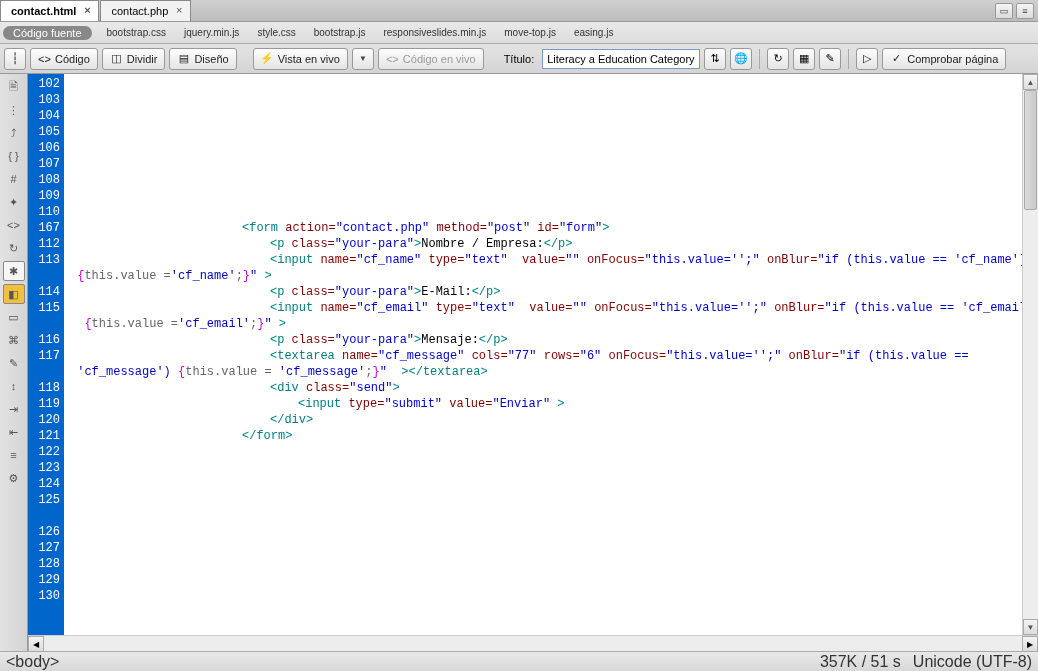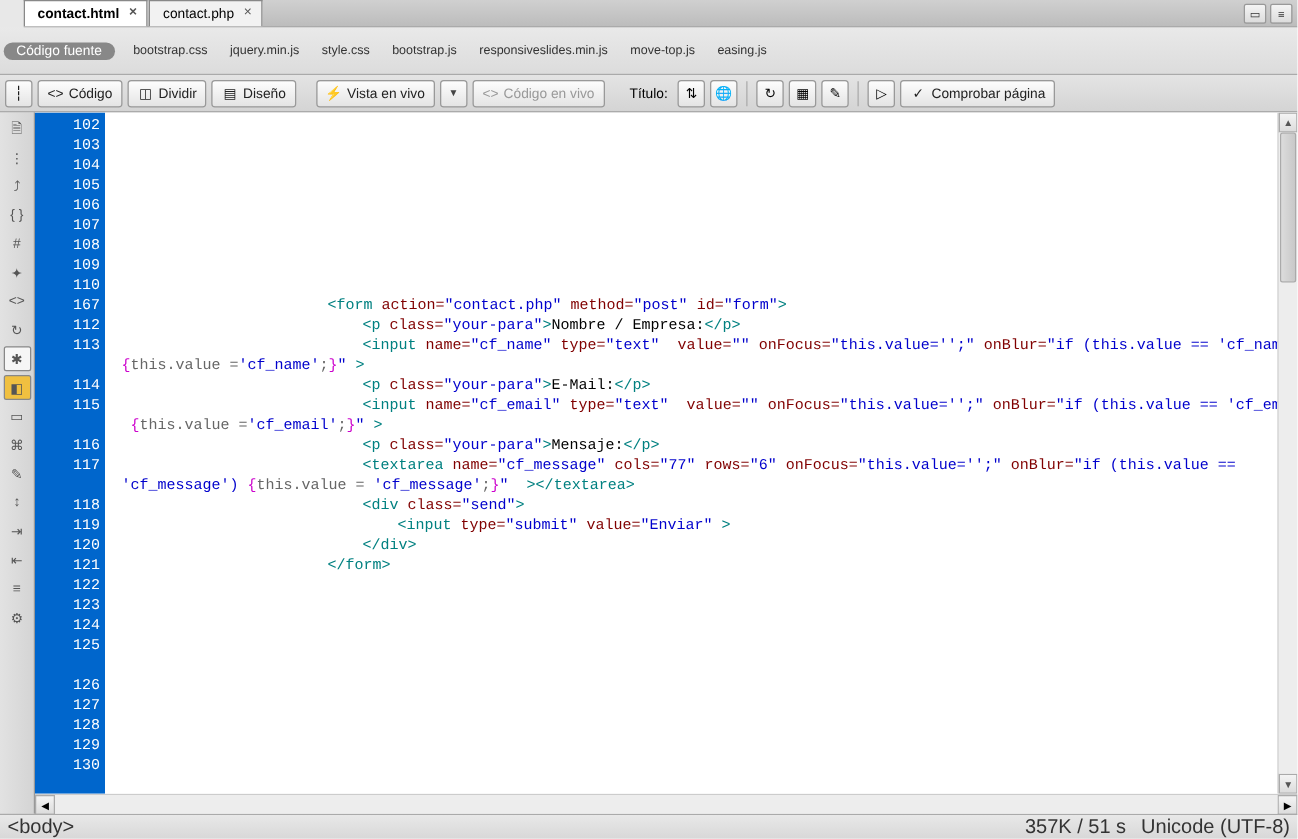--- a/index.html
+++ b/index.html
@@ -1,28 +1,28 @@
 <!DOCTYPE html>
 <html><head>
 <meta charset="utf-8">
 <style>
 * { margin: 0; padding: 0; box-sizing: border-box; }
 body { font-family: Tahoma, Arial, sans-serif; font-size: 11px; background: #fff; overflow: hidden; }
 .app { width: 1038px; height: 671px; display: flex; flex-direction: column; background: #e8e8e8; }
 
 
-.tab-bar { height: 22px; background: linear-gradient(#d0d0d0, #bcbcbc); display: flex; align-items: stretch; border-bottom: 1px solid #999; margin-left: 19px; }
+.tab-bar { height: 22px; background: linear-gradient(#d0d0d0, #bcbcbc); display: flex; align-items: stretch; border-bottom: 1px solid #999; }
 .tab { display: flex; align-items: center; padding: 0 6px 0 10px; background: #f2f2f2; border: 1px solid #888; border-bottom: none; margin-right: 1px; font-size: 11px; cursor: pointer; gap: 6px; }
 .tab.active { background: #fff; font-weight: bold; }
 .tab .close { width: 10px; height: 10px; line-height: 8px; text-align: center; font-size: 11px; color: #555; cursor: pointer; }
 .tab-right { margin-left: auto; display: flex; align-items: center; padding-right: 4px; gap: 3px; }
 .mini-btn { width: 18px; height: 16px; background: linear-gradient(#f4f4f4,#dcdcdc); border: 1px solid #999; border-radius: 2px; display: flex; align-items: center; justify-content: center; font-size: 9px; color: #333; cursor: pointer; }
 
 
-.sub-tabs { height: 38px; background: linear-gradient(#e9e9e9,#dcdcdc); display: flex; align-items: center; padding: 0 3px; gap: 0; border-bottom: 1px solid #aaa; }
+.sub-tabs { height: 22px; background: linear-gradient(#e9e9e9,#dcdcdc); display: flex; align-items: center; padding: 0 3px; gap: 0; border-bottom: 1px solid #aaa; }
 .pill { background: #888; color: #fff; border-radius: 8px; padding: 1px 10px; font-size: 11px; margin-right: 6px; }
 .sub-item { padding: 0 9px; font-size: 10px; color: #333; cursor: pointer; height: 100%; display: flex; align-items: center; }
 
 
 .toolbar { height: 30px; background: linear-gradient(#e4e4e4,#d4d4d4); display: flex; align-items: center; padding: 0 4px; gap: 4px; border-bottom: 1px solid #999; }
 .tool-btn { height: 22px; display: flex; align-items: center; gap: 4px; padding: 0 7px; background: linear-gradient(#fdfdfd,#e4e4e4); border: 1px solid #999; border-radius: 3px; font-size: 11px; color: #222; cursor: pointer; }
 .tool-btn.disabled { color: #999; }
 .icon { width: 13px; height: 13px; display: inline-flex; align-items: center; justify-content: center; }
 .divider { width: 1px; height: 20px; background: #aaa; margin: 0 3px; }
 .title-label { font-size: 11px; margin: 0 4px; text-align: right; }
@@ -32,21 +32,21 @@
 .dropdown-caret { width: 10px; text-align: center; font-size: 8px; color: #444; }
 
 
 .main { flex: 1; display: flex; min-height: 0; }
 .left-tools { width: 28px; background: linear-gradient(to right,#e2e2e2,#d4d4d4); border-right: 1px solid #999; display: flex; flex-direction: column; align-items: center; padding-top: 3px; gap: 3px; }
 .lt-btn { width: 22px; height: 20px; display: flex; align-items: center; justify-content: center; border: 1px solid transparent; border-radius: 2px; cursor: pointer; font-size: 11px; color: #555; }
 .lt-btn.boxed { border: 1px solid #888; background: #f6f6f6; }
 
 .editor-wrap { flex: 1; display: flex; flex-direction: column; min-width: 0; }
 .editor-scroll { flex: 1; display: flex; overflow: hidden; position: relative; background: #fff; }
-.gutter { width: 56px; background: #0066cc; color: #fff; font-family: "Courier New", monospace; font-size: 12px; text-align: right; padding-top: 2px; }
+.gutter { width: 36px; background: #0066cc; color: #fff; font-family: "Courier New", monospace; font-size: 12px; text-align: right; padding-top: 2px; }
 .gutter div { padding: 0 4px; height: 16px; line-height: 16px; }
 .code { flex: 1; font-family: "Courier New", monospace; font-size: 12px; line-height: 16px; padding: 2px 0 0 6px; white-space: pre; color: #000; overflow: hidden; }
 .code .line { height: 16px; }
 .indent1 { padding-left: 172px; }
 .indent2 { padding-left: 200px; }
 .indent3 { padding-left: 228px; }
 .c-tag { color: #008080; }
 .c-attr { color: #800000; }
 .c-val { color: #0000cc; }
 .c-txt { color: #000; }
@@ -119,20 +119,21 @@
     </div>
     <div class="icon-btn">
         <span class="dropdown-caret">▼</span>
       </div>
     <div class="tool-btn disabled">
       <span class="icon">&lt;&gt;</span>
       <span>Código en vivo</span>
     </div>
     <div class="toolbar-spacer"></div>
     <span class="title-label">Título:</span>
+    <input class="title-input" value="Literacy a Education Category" style="">
     <div class="icon-btn">⇅</div>
     <div class="icon-btn">🌐</div>
     <div class="divider"></div>
     <div class="icon-btn">↻</div>
     <div class="icon-btn">▦</div>
     <div class="icon-btn">✎</div>
     <div class="divider"></div>
     <div class="icon-btn">▷</div>
     <div class="tool-btn">
       <span class="icon">✓</span>

